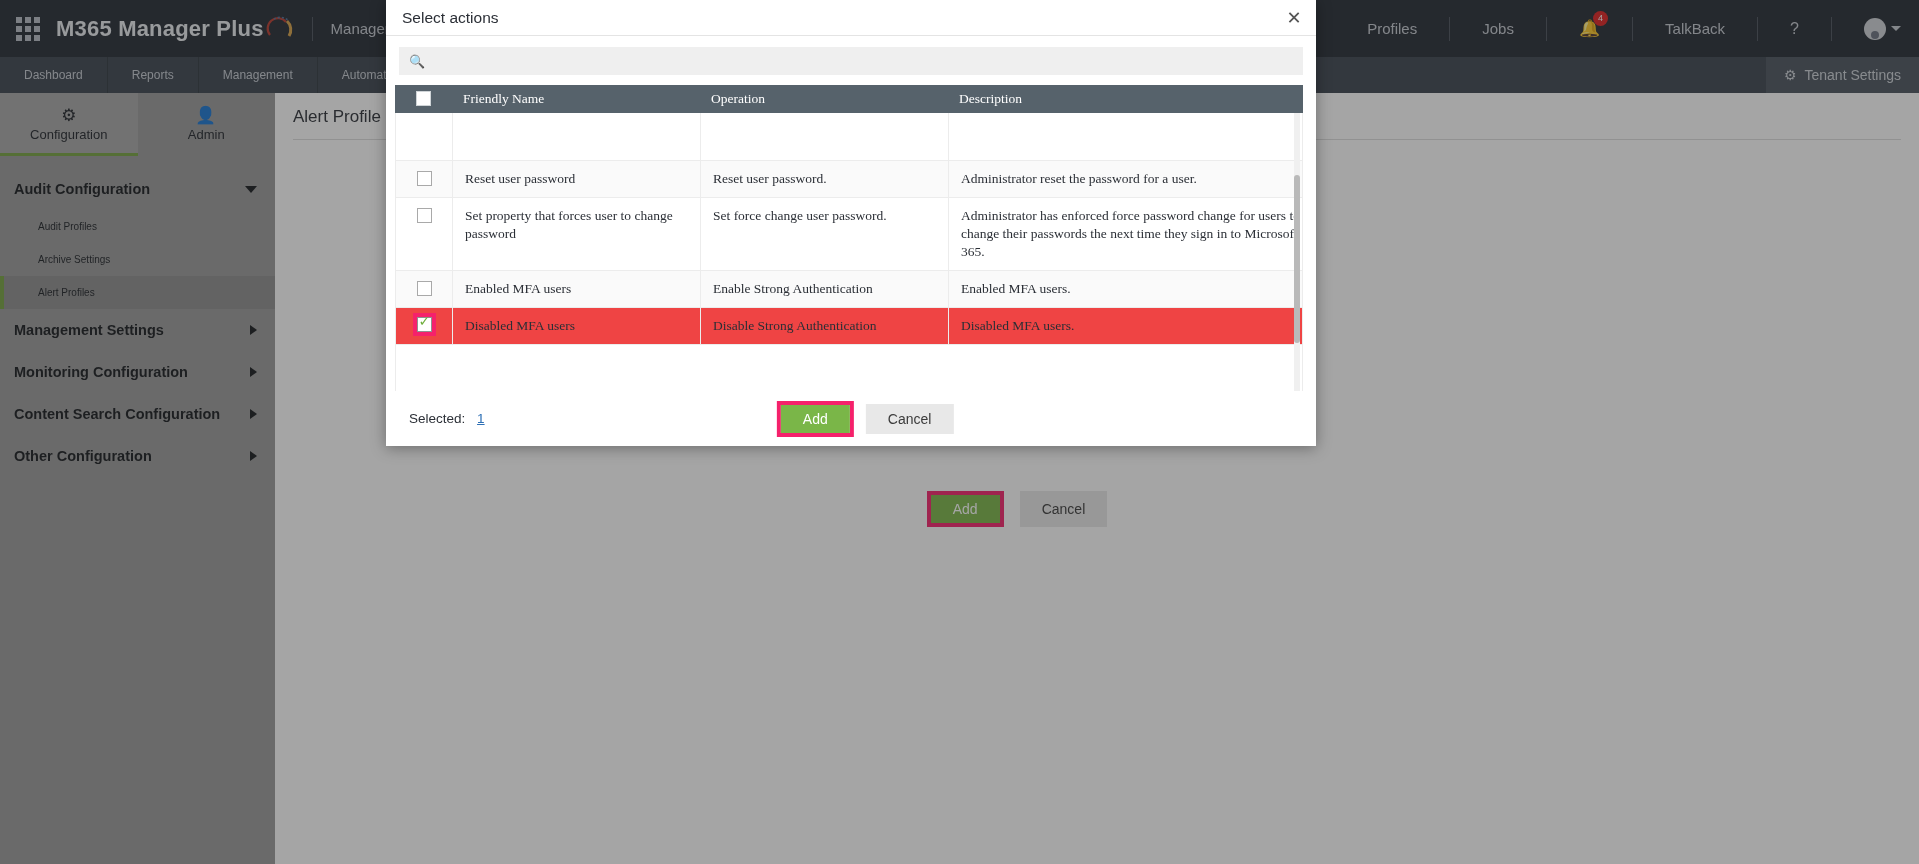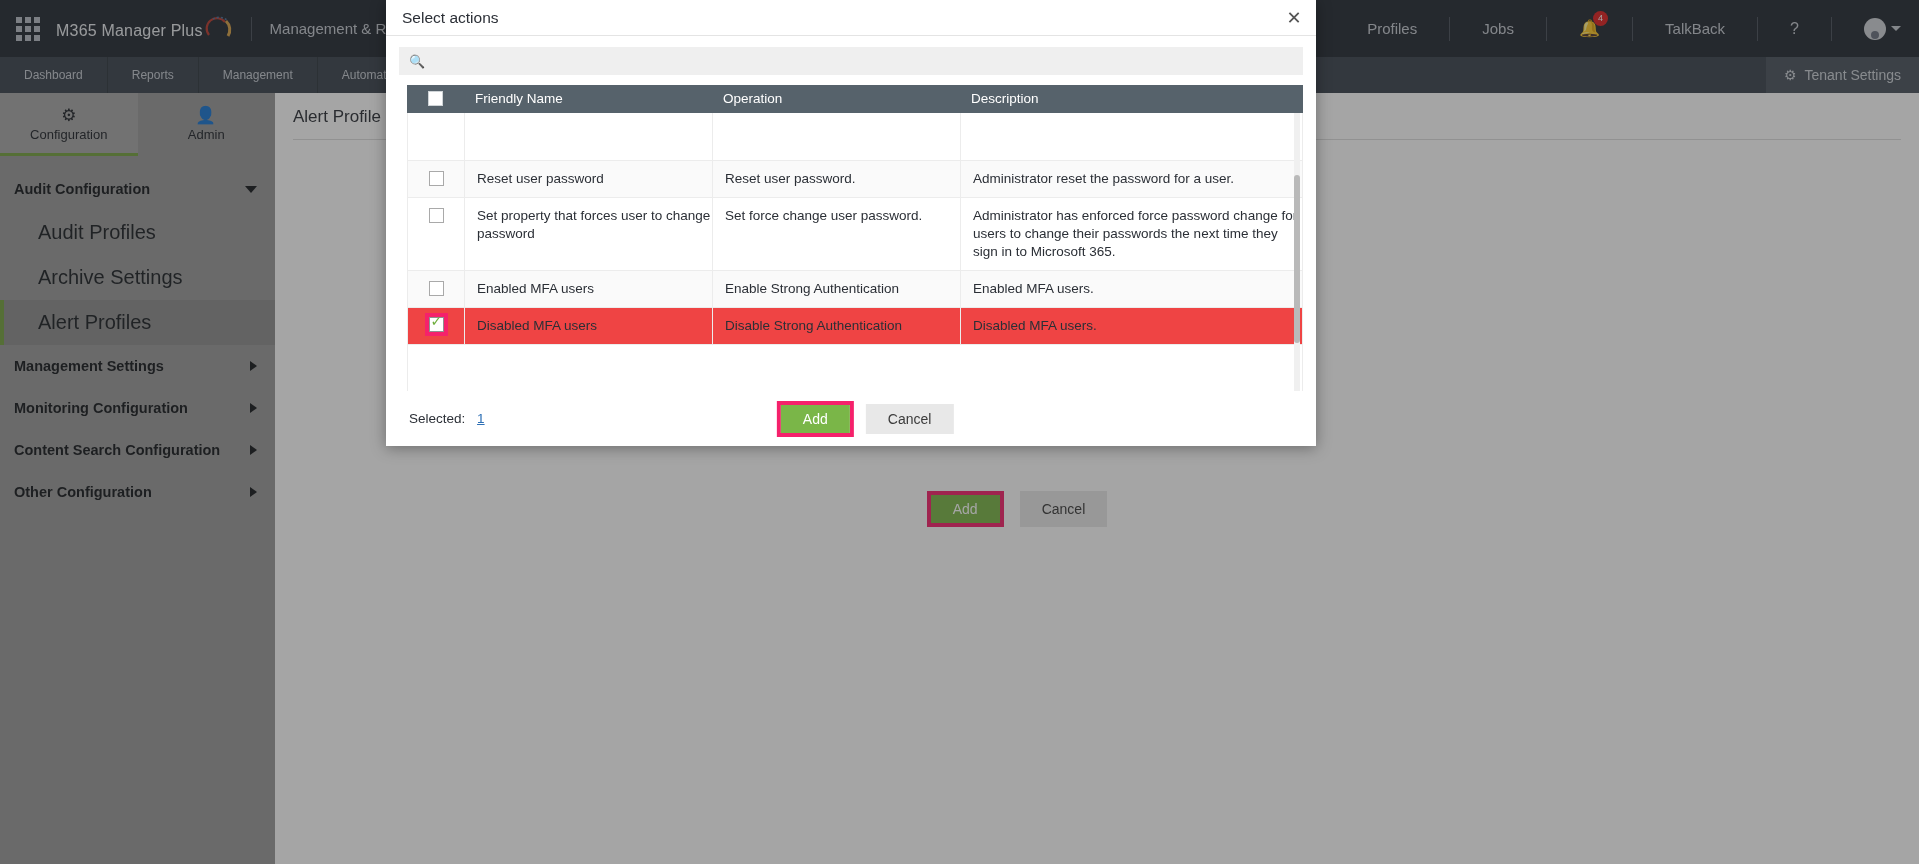--- a/index.html
+++ b/index.html
@@ -14,21 +14,21 @@
   
   .topbar {
     position: absolute; top: 0; left: 0; width: 1919px; height: 57px;
     background: #242a33;
     display: flex; align-items: center;
   }
   .waffle { margin-left: 14px; width: 28px; height: 28px;
     display: grid; grid-template-columns: repeat(3,6px); grid-template-rows: repeat(3,6px);
     gap: 3px; align-content: center; justify-content: center; }
   .waffle i { display:block; width:6px; height:6px; background:#b9bec6; }
-  .brand { margin-left: 14px; font-size: 16px; color: #e9ecef; font-weight: 400; letter-spacing:.2px; white-space: nowrap;}
+  .brand { margin-left: 14px; font-size: 22px; color: #e9ecef; font-weight: 700; letter-spacing:.2px; white-space: nowrap;}
   .brand-arc { display:inline-block; position:relative; width: 30px; height: 26px; vertical-align: -6px; }
   .brand-arc svg { position:absolute; left:0; top:0; }
   .hdr-sep { width:1px; height:24px; background:#4a515c; margin:0 18px; }
   .hdr-link { color:#c5cad1; font-size:15px; white-space:nowrap; }
   .topbar-right { margin-left:auto; display:flex; align-items:center; padding-right:18px; }
   .topbar-right .hdr-link { padding: 0 14px; }
   .bell-wrap { position:relative; padding: 0 14px; display:flex; align-items:center; }
   .bell { font-size:17px; color:#d2a24c; }
   .badge {
     position:absolute; top:-7px; right:6px; min-width:15px; height:15px; border-radius:50%;
@@ -70,21 +70,21 @@
   }
   .side-tab.active { background:#a8a8a8; }
   .side-tab.active::after { content:""; position:absolute; bottom:0; left:0; right:0; height:3px; background:#76a340; }
   .side-tab .sicon { font-size:17px; line-height:1; }
   .side-nav { padding-top:12px; }
   .snav-group {
     display:flex; align-items:center; justify-content:space-between;
     padding: 13px 18px 13px 14px; font-size:14.5px; color:#16191d; font-weight:600;
   }
   .snav-item {
-    padding: 11px 18px 11px 38px; font-size:20px; color:#1b1f24; position:relative;
+    padding: 11px 18px 11px 38px; font-size:10px; color:#1b1f24; position:relative;
   }
   .snav-item.active { background:#8d8d8d; }
   .snav-item.active::before { content:""; position:absolute; left:0; top:0; bottom:0; width:4px; background:#76a340; }
   .tri-dn { width:0;height:0;border-left:6px solid transparent;border-right:6px solid transparent;border-top:7px solid #16191d; }
   .tri-rt { width:0;height:0;border-top:5px solid transparent;border-bottom:5px solid transparent;border-left:7px solid #16191d; }
 
   
   .content { position:absolute; top:93px; left:275px; width:1644px; height:771px; background:#fff; }
   .page-title { padding: 14px 0 0 18px; font-size:17px; color:#2b2f36; }
   .title-rule { margin: 12px 18px 0 18px; border-bottom:1px solid #dcdcdc; }
@@ -126,21 +126,21 @@
     margin: 11px 13px 0 13px; height:28px; background:#efefef;
     display:flex; align-items:center; padding: 0 10px;
   }
   .search-ico { font-size:13px; color:#3a3a3a; }
   .search-inp {
     border:none; background:transparent; outline:none; font-family:inherit;
     font-size:13px; color:#333; flex:1; margin-left:6px;
   }
 
   
-  .tbl-wrap { margin: 10px 13px 0 21px; flex:1; display:flex; flex-direction:column; min-height:0; }
+  .tbl-wrap { margin: 10px 13px 0 9px; flex:1; display:flex; flex-direction:column; min-height:0;font-family:Liberation Serif, serif; }
   .tbl-head {
     display:flex; background:#56626b; color:#fff; font-size:13.5px; height:28px; align-items:center;
   }
   .col-chk { width:56px; display:flex; align-items:center; justify-content:center; flex:none; }
   .col-fn  { width:248px; flex:none; padding-left:12px; }
   .col-op  { width:248px; flex:none; padding-left:12px; }
   .col-de  { flex:1; padding-left:12px; }
   .tbl-body {
     position:relative; overflow:hidden; background:#fff; height:283px;
     border-left:1px solid #ececec; border-right:1px solid #ececec;

